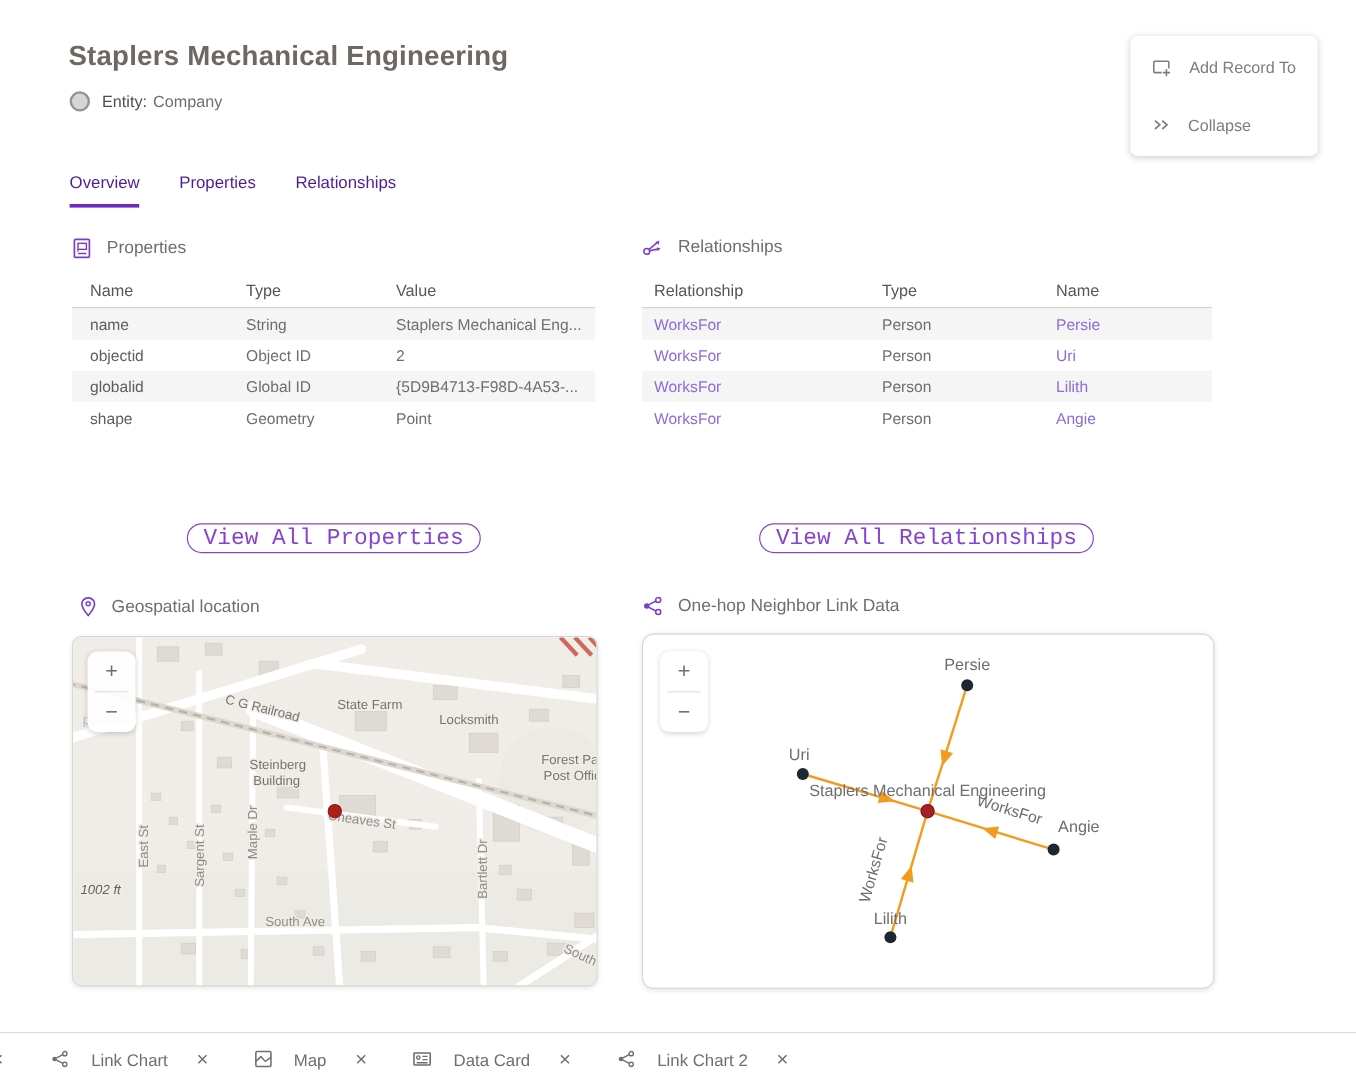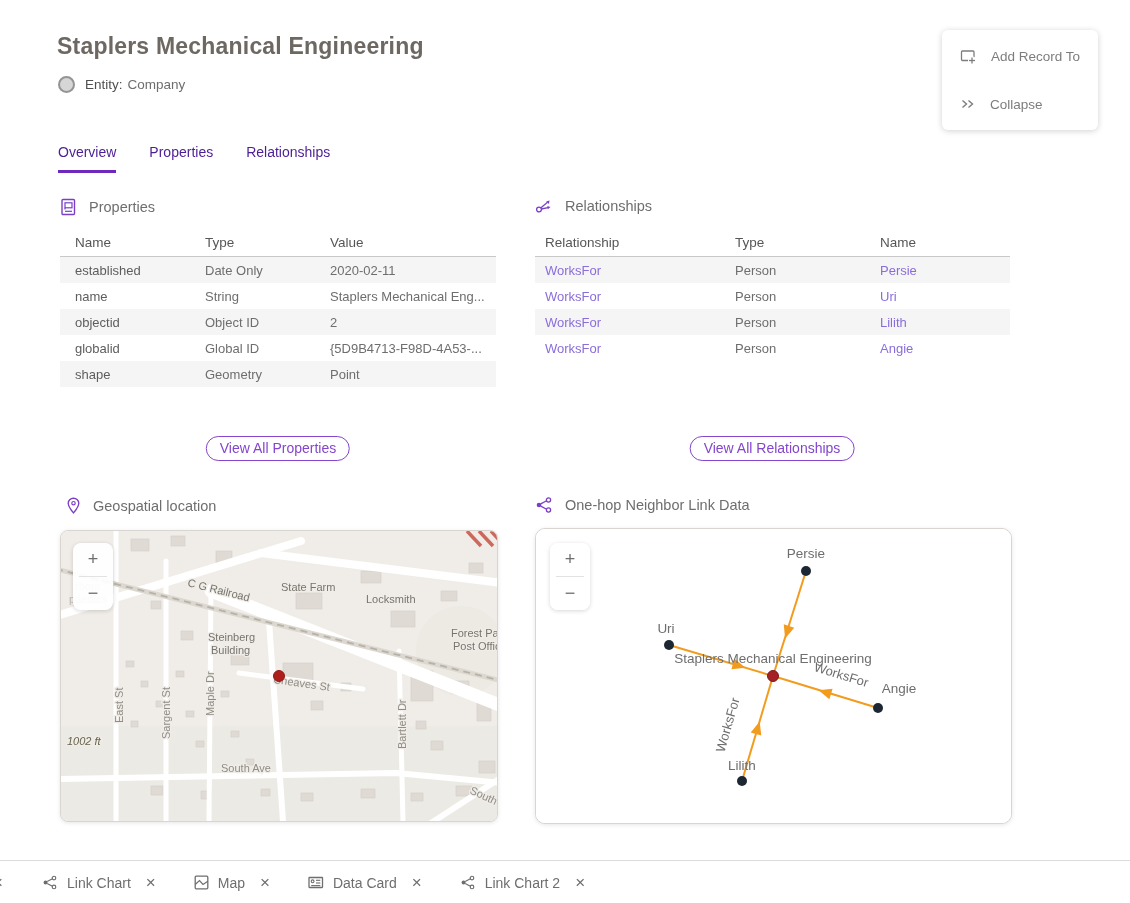--- a/index.html
+++ b/index.html
@@ -35,40 +35,40 @@
   .tbl-left{left:60px;top:228px;width:436px;}
   .tbl-left .hrow,.tbl-left .row{grid-template-columns:130px 125px 1fr;padding-left:15px;}
   .tbl-right{left:535px;top:228px;width:475px;}
   .tbl-right .hrow,.tbl-right .row{grid-template-columns:190px 145px 1fr;padding-left:10px;}
   .cell{white-space:nowrap;overflow:hidden;text-overflow:ellipsis;padding-right:8px;}
   .cell.name-col{color:#5d5d5d;}
   a.plink{color:#8a6ddb;text-decoration:none;cursor:pointer;}
 
   
   .pill{position:absolute;top:436px;height:25px;line-height:23px;padding:0 13px;border:1px solid #8545cc;border-radius:13px;
-    background:#fff;color:#8545cc;font-size:14px;font-family:Liberation Sans, sans-serif;cursor:pointer;}
+    background:#fff;color:#8545cc;font-size:19px;font-family:Liberation Mono, monospace;cursor:pointer;}
   .pill.left{left:278px;transform:translateX(-50%);}
   .pill.right{left:772px;transform:translateX(-50%);}
 
   
   .card{position:absolute;background:#fff;border:1px solid #d9d6d1;border-radius:8px;overflow:hidden;
     box-shadow:0 1px 4px rgba(0,0,0,.10);}
   .map-card{left:60px;top:530px;width:436px;height:290px;}
   .chart-card{left:535px;top:528px;width:475px;height:294px;border-radius:10px;}
   .zoomctl{position:absolute;left:12px;top:12px;width:40px;background:rgba(255,255,255,.93);border-radius:8px;
     box-shadow:0 1px 4px rgba(0,0,0,.16);z-index:5;}
   .zbtn{width:40px;height:33px;display:flex;align-items:center;justify-content:center;font-size:18px;color:#6e6e6e;cursor:pointer;}
   .zdiv{height:1px;background:#e2e2e2;margin:0 6px;}
 
   
   .bottom-bar{position:absolute;left:0;top:860px;width:1130px;height:43px;background:#fff;border-top:1px solid #dcdcdc;
     display:flex;align-items:center;font-size:14px;color:#6e6e6e;}
   .partial-close{position:absolute;left:-7px;top:0;height:43px;display:flex;align-items:center;font-size:17px;color:#6e6e6e;cursor:pointer;}
   .btabs{display:flex;margin-left:42px;gap:38px;align-items:center;}
-  .btab{display:flex;align-items:center;cursor:pointer;}
+  .btab{display:flex;align-items:center;cursor:pointer;gap:9px;}
   .btab svg{margin-right:9px;flex:none;}
   .btab .close{margin-left:15px;font-size:17px;color:#6e6e6e;cursor:pointer;}
 </style>
 </head>
 <body>
 
 <div class="page">
 
   <div class="title">Staplers Mechanical Engineering</div>
   <div class="entity-row">
@@ -122,25 +122,20 @@
     <span>Relationships</span>
   </div>
 
   <div class="tbl tbl-left">
     <div class="hrow">
       <div class="cell">Name</div>
       <div class="cell">Type</div>
       <div class="cell">Value</div>
     </div>
     <div>
-      <div class="row">
-        <div class="cell name-col">established</div>
-        <div class="cell">Date Only</div>
-        <div class="cell">2020-02-11</div>
-      </div>
       <div class="row">
         <div class="cell name-col">name</div>
         <div class="cell">String</div>
         <div class="cell">Staplers Mechanical Eng...</div>
       </div>
       <div class="row">
         <div class="cell name-col">objectid</div>
         <div class="cell">Object ID</div>
         <div class="cell">2</div>
       </div>

